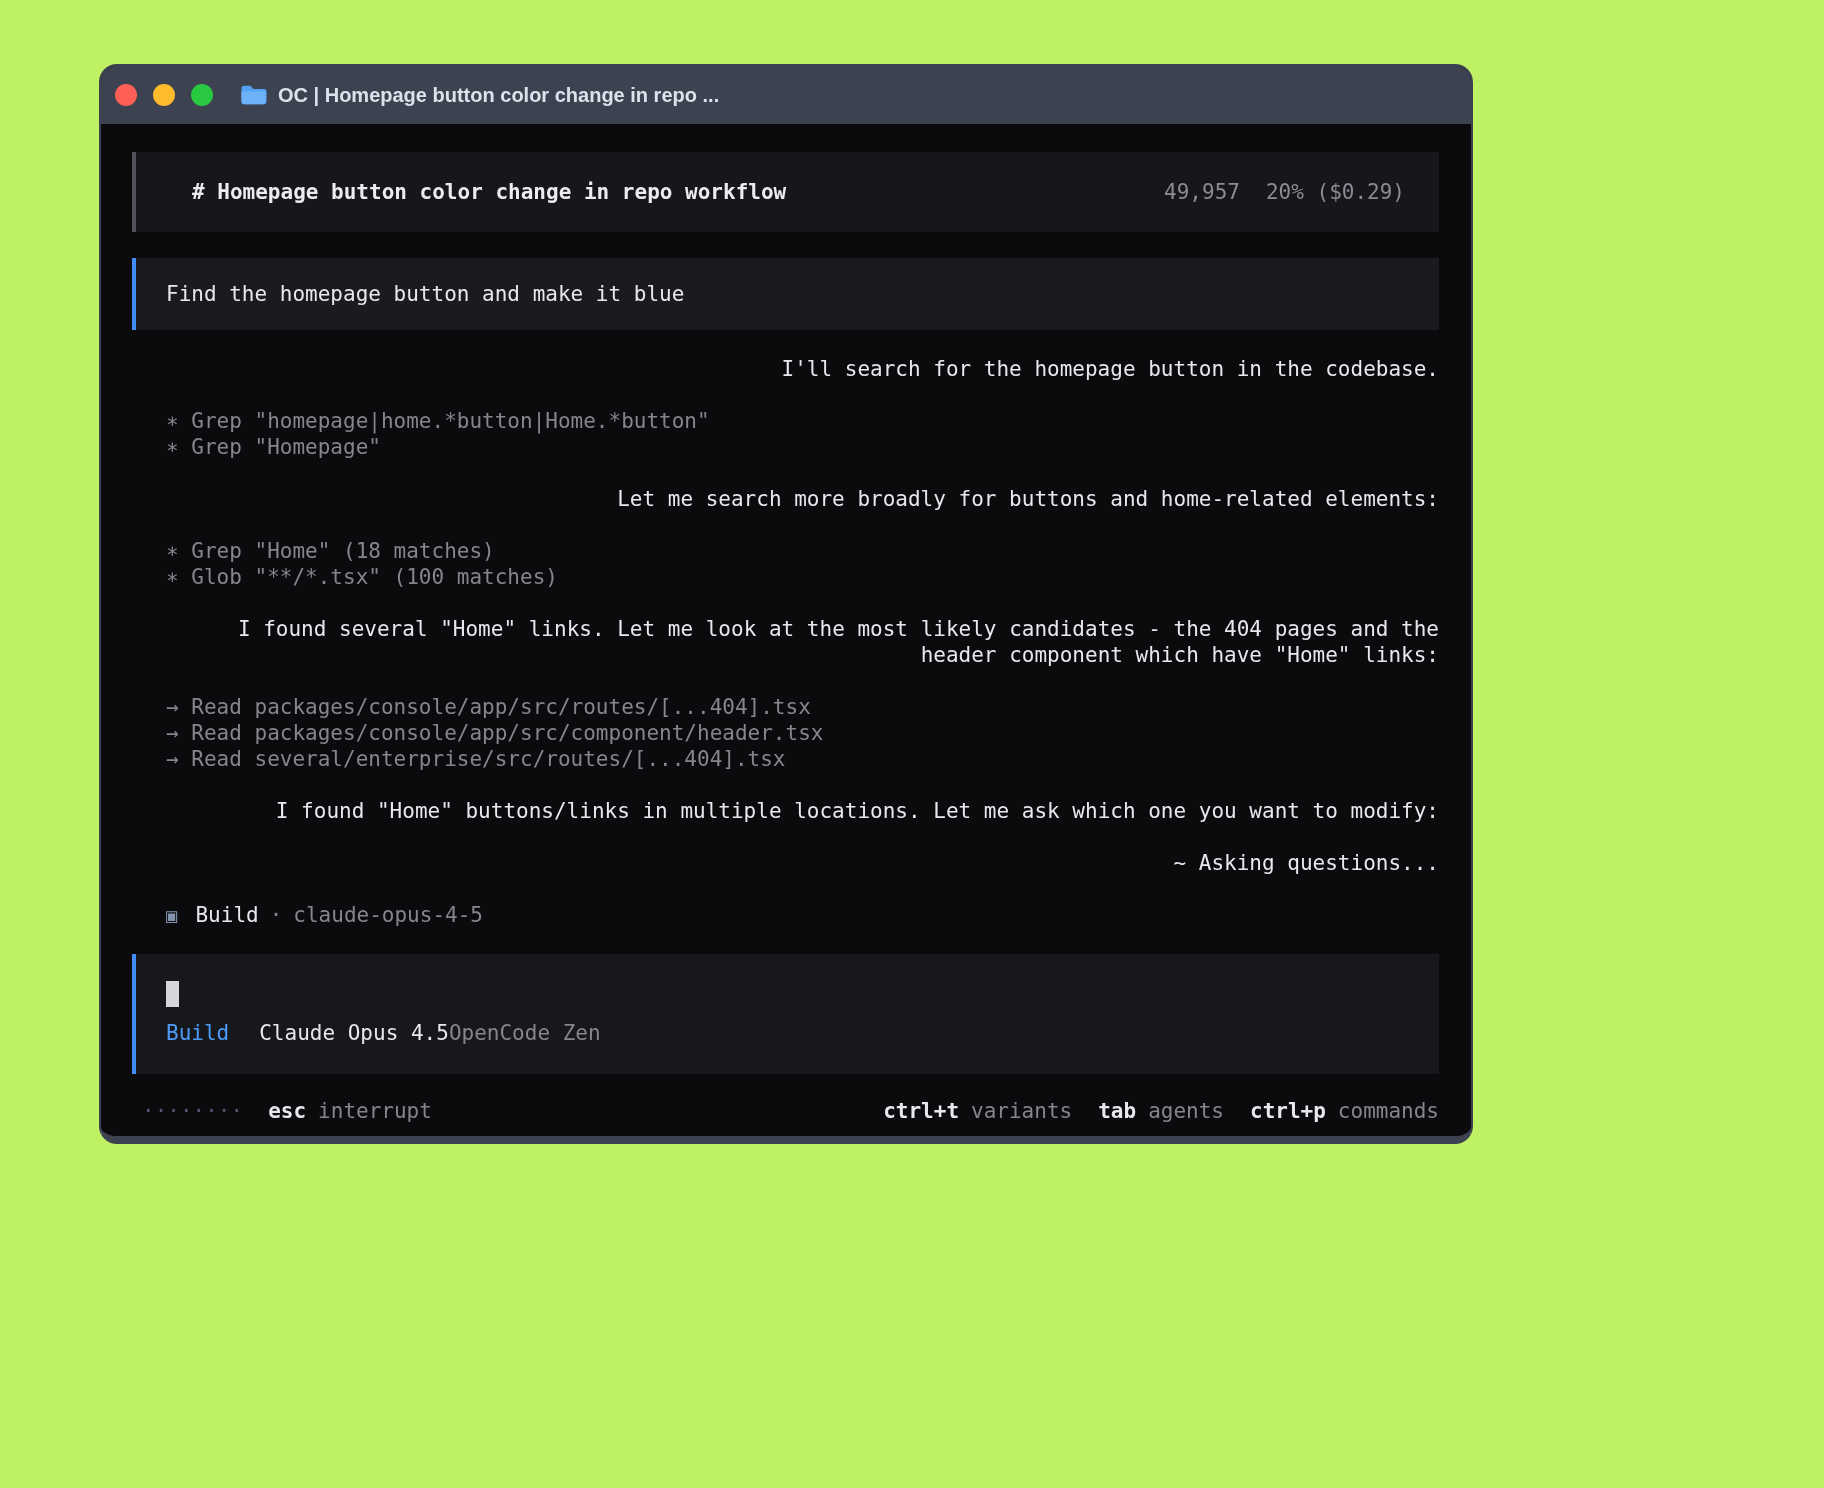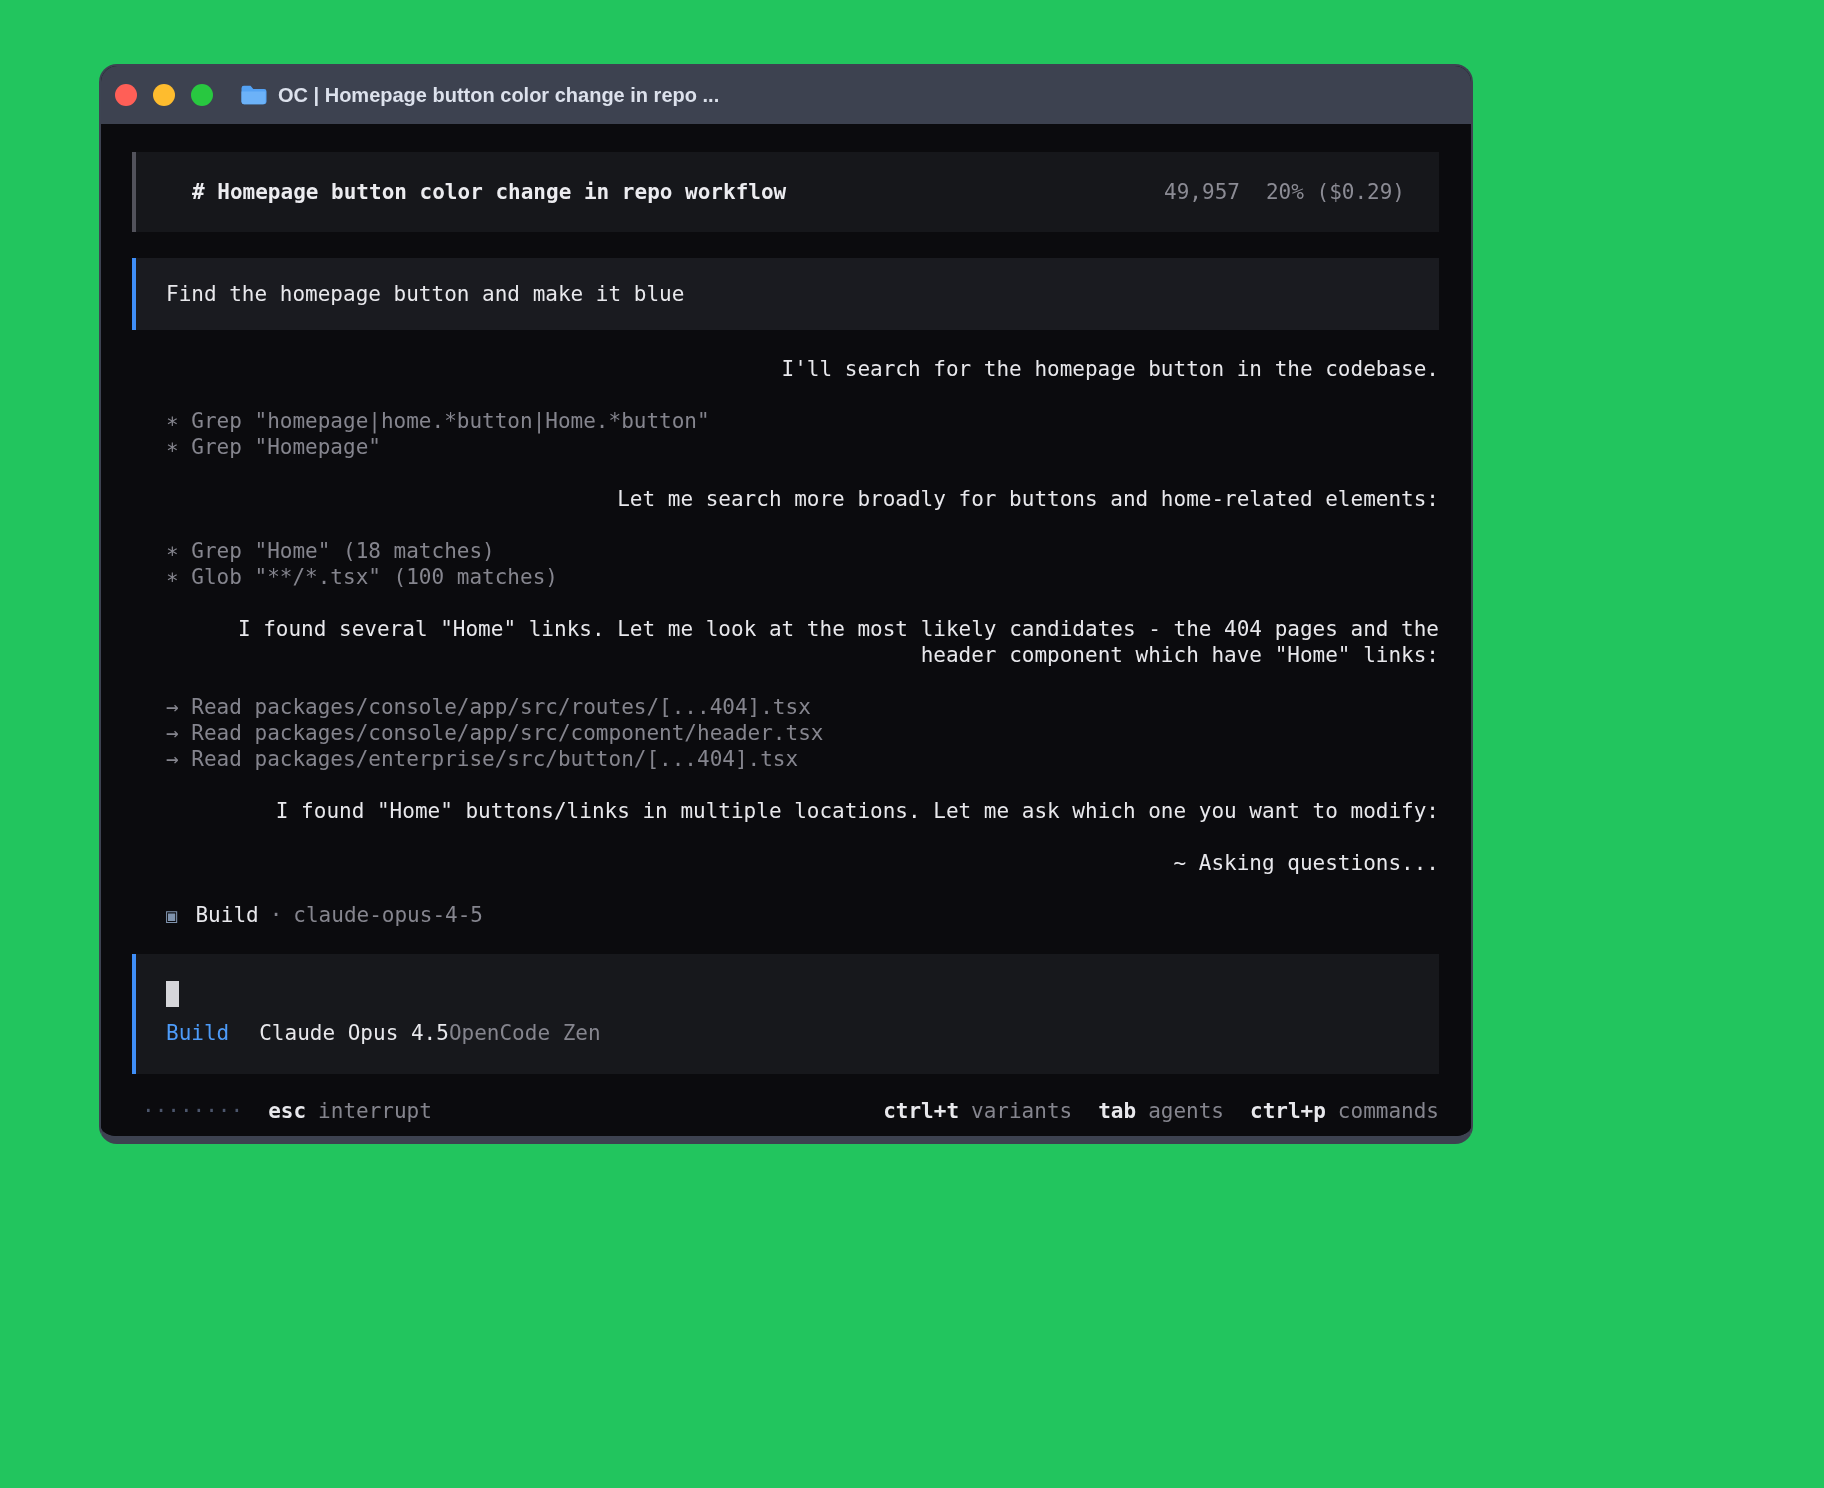--- a/index.html
+++ b/index.html
@@ -4,21 +4,21 @@
 <style>
   html, body {
     margin: 0;
     padding: 0;
     background: #000000;
     width: 1824px;
     height: 1488px;
     overflow: hidden;
     font-family: "DejaVu Sans Mono", monospace;
   }
-  .screen { position: relative; width: 1824px; height: 1488px; background: #22c55e; }
+  .screen { position: relative; width: 1824px; height: 1488px; background: #bef264; }
 
   
   .window {
     position: absolute;
     left: 99px; top: 64px;
     width: 1374px; height: 1080px;
     background: #0b0b0e;
     border: 2px solid #3e4352;
     border-bottom: 8px solid #3d4250;
     border-radius: 18px;
@@ -199,21 +199,21 @@
         <div class="group">
           <p class="gray">∗ Grep "Home" (18 matches)</p>
           <p class="gray">∗ Glob "**/*.tsx" (100 matches)</p>
         </div>
 
         <p class="white">I found several "Home" links. Let me look at the most likely candidates - the 404 pages and the header component which have "Home" links:</p>
 
         <div class="group">
           <p class="gray">→ Read packages/console/app/src/routes/[...404].tsx</p>
           <p class="gray">→ Read packages/console/app/src/component/header.tsx</p>
-          <p class="gray">→ Read packages/enterprise/src/button/[...404].tsx</p>
+          <p class="gray">→ Read several/enterprise/src/routes/[...404].tsx</p>
         </div>
 
         <p class="white">I found "Home" buttons/links in multiple locations. Let me ask which one you want to modify:</p>
 
         <p class="white">~ Asking questions...</p>
 
         <p class="agent-line">
           <span class="agent-icon">▣</span>
           <span class="agent-name">Build</span>
           <span class="agent-sep">·</span>

